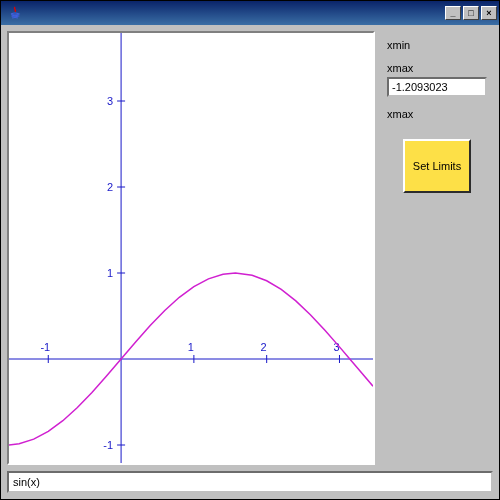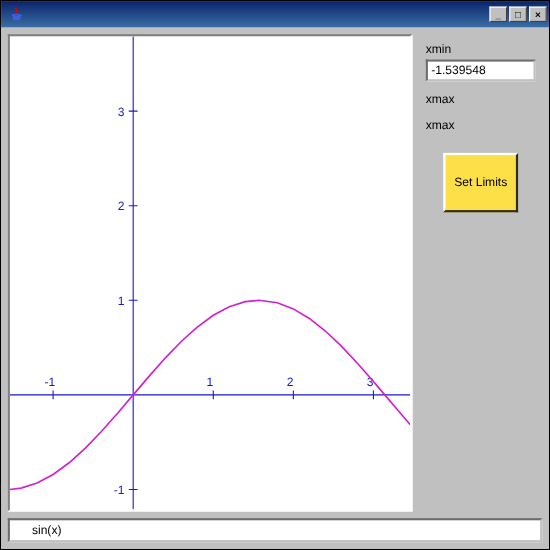--- a/index.html
+++ b/index.html
@@ -77,21 +77,21 @@
     border: 2px outset #fff;
     border-right-color: #808080; border-bottom-color: #808080;
     font-family: Tahoma, Arial; font-size: 11px;
     cursor: pointer;
   }
   
   .bottom-input {
     height: 22px;
     background: #fff;
     border: 2px inset #c0c0c0;
-    padding: 2px 20px;
+    padding: 2px 4px;
     font-family: Tahoma, Arial; font-size: 11px;
   }
   
   svg.plot { position: absolute; inset: 0; width: 100%; height: 100%; }
   .axis { stroke: #1818c8; stroke-width: 1; }
   .tick { stroke: #1818c8; stroke-width: 1; }
   .tick-label { fill: #1818c8; font-size: 11px; font-family: Arial; }
   .curve { stroke: #d020d0; stroke-width: 1.5; fill: none; }
 </style>
 </head>
@@ -135,21 +135,21 @@
             <text x="104.07909484831639" y="244.00000106000002" class="tick-label" text-anchor="end">1</text>
             <line x1="108.07909484831639" y1="154.000000544" x2="116.07909484831639" y2="154.000000544" class="tick"></line>
             <text x="104.07909484831639" y="158.000000544" class="tick-label" text-anchor="end">2</text>
             <line x1="108.07909484831639" y1="68.00000002800004" x2="116.07909484831639" y2="68.00000002800004" class="tick"></line>
             <text x="104.07909484831639" y="72.00000002800004" class="tick-label" text-anchor="end">3</text>
             <path d="M0.00 411.97 L10.16 410.74 L24.72 406.15 L39.28 398.37 L53.84 387.70 L68.40 374.56 L82.96 359.49 L97.52 343.09 L112.08 326.00 L126.64 308.91 L141.20 292.51 L155.76 277.44 L170.32 264.30 L184.88 253.63 L199.44 245.85 L214.00 241.26 L226.43 240.00 L243.12 242.25 L257.68 247.80 L272.24 256.47 L286.80 267.91 L301.36 281.67 L315.92 297.19 L330.48 313.87 L340.79 326.00 L352.32 339.56 L364.00 353.18 " class="curve" stroke="#d020d0"></path>
           </svg>
       </div>
       <div class="side-panel">
         <label>xmin</label>
-        <input type="text" value="-1.539548" style="">
         <label>xmax</label>
+        <input type="text" value="-1.2093023" style="">
         <label>xmax</label>
         <button class="btn">Set Limits</button>
       </div>
     </div>
     <input class="bottom-input" type="text" value="sin(x)" style="">
   </div>
 </div>
 
 </body></html>

